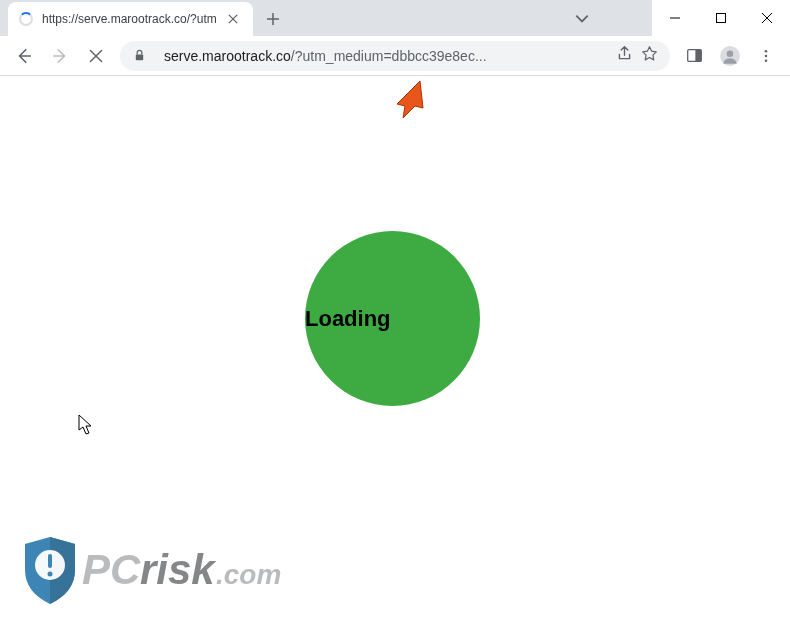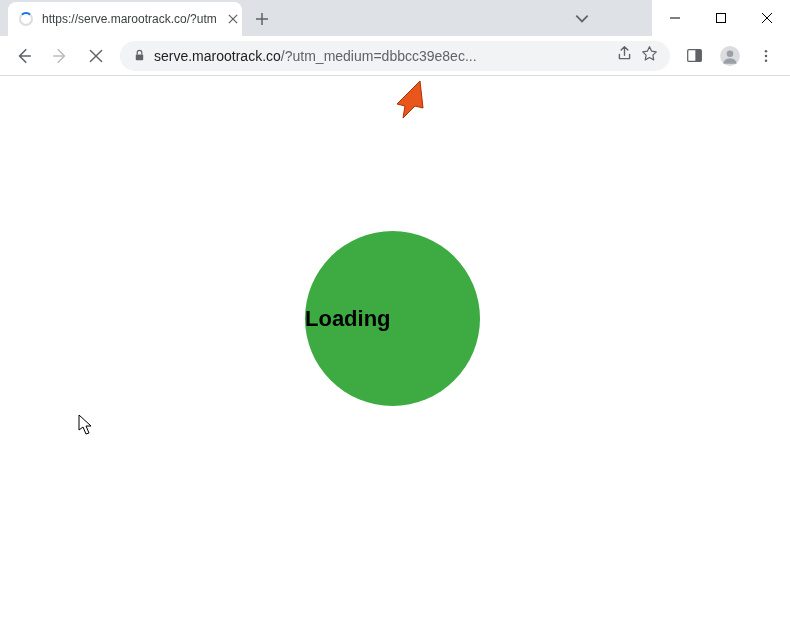--- a/index.html
+++ b/index.html
@@ -37,21 +37,21 @@
       align-items: flex-end;
       padding-left: 8px;
       position: relative;
     }
     .tab {
       height: 34px;
       background: #fff;
       border-radius: 8px 8px 0 0;
       display: flex;
       align-items: center;
-      padding: 0 1px 0 10px;
+      padding: 0 12px 0 10px;
       max-width: 270px;
       min-width: 200px;
       gap: 8px;
       position: relative;
     }
     .tab-favicon {
       width: 16px;
       height: 16px;
       display: flex;
       align-items: center;
@@ -133,20 +133,21 @@
       display: flex;
       align-items: center;
       justify-content: center;
     }
     .omnibox-text {
       font-size: 14px;
       color: #202124;
       white-space: nowrap;
       overflow: hidden;
       flex: 1;
+      margin-left: 10px;
     }
     .omnibox-text .path { color: #5f6368; }
     .toolbar-icon {
       width: 32px;
       height: 32px;
       display: flex;
       align-items: center;
       justify-content: center;
       cursor: pointer;
     }
@@ -298,20 +299,34 @@
         <circle cx="10" cy="16" r="1.6" fill="#5f6368"></circle>
       </svg>
   </div>
 </div>
 
 <div class="content-area">
   <div class="loading-circle">
     <span class="loading-text">Loading</span>
   </div>
 
+  <div class="watermark-logo">
+    <svg width="290" height="80" viewBox="0 0 290 80">
+
+      <path d="M30 5 L55 12 L55 38 Q55 60 30 72 Q5 60 5 38 L5 12 Z" fill="#1c70a8"></path>
+      <path d="M30 5 L55 12 L55 38 Q55 60 30 72 Z" fill="#155a87"></path>
+      <circle cx="30" cy="33" r="15" fill="#fff" opacity="0.95"></circle>
+      <rect x="28" y="22" width="4" height="14" rx="2" fill="#1c70a8"></rect>
+      <circle cx="30" cy="42" r="2.5" fill="#1c70a8"></circle>
+
+      <text x="62" y="52" font-family="Arial, sans-serif" font-size="42" font-weight="bold" font-style="italic" fill="#aeb0b2">PC</text>
+      <text x="120" y="52" font-family="Arial, sans-serif" font-size="42" font-weight="bold" font-style="italic" fill="#6f7173">risk</text>
+      <text x="196" y="52" font-family="Arial, sans-serif" font-size="28" font-weight="bold" font-style="italic" fill="#aeb0b2">.com</text>
+    </svg>
+  </div>
 </div>
 
 <div class="orange-arrow">
   <svg viewBox="0 0 50 50" width="50" height="50">
     <path d="M35 5 L12 28 L20 30 L18 42 L30 30 L38 32 Z" fill="#e8561b" stroke="#b03000" stroke-width="1"></path>
   </svg>
 </div>
 
 <div class="cursor-pointer">
   <svg viewBox="0 0 16 22" width="16" height="22">

